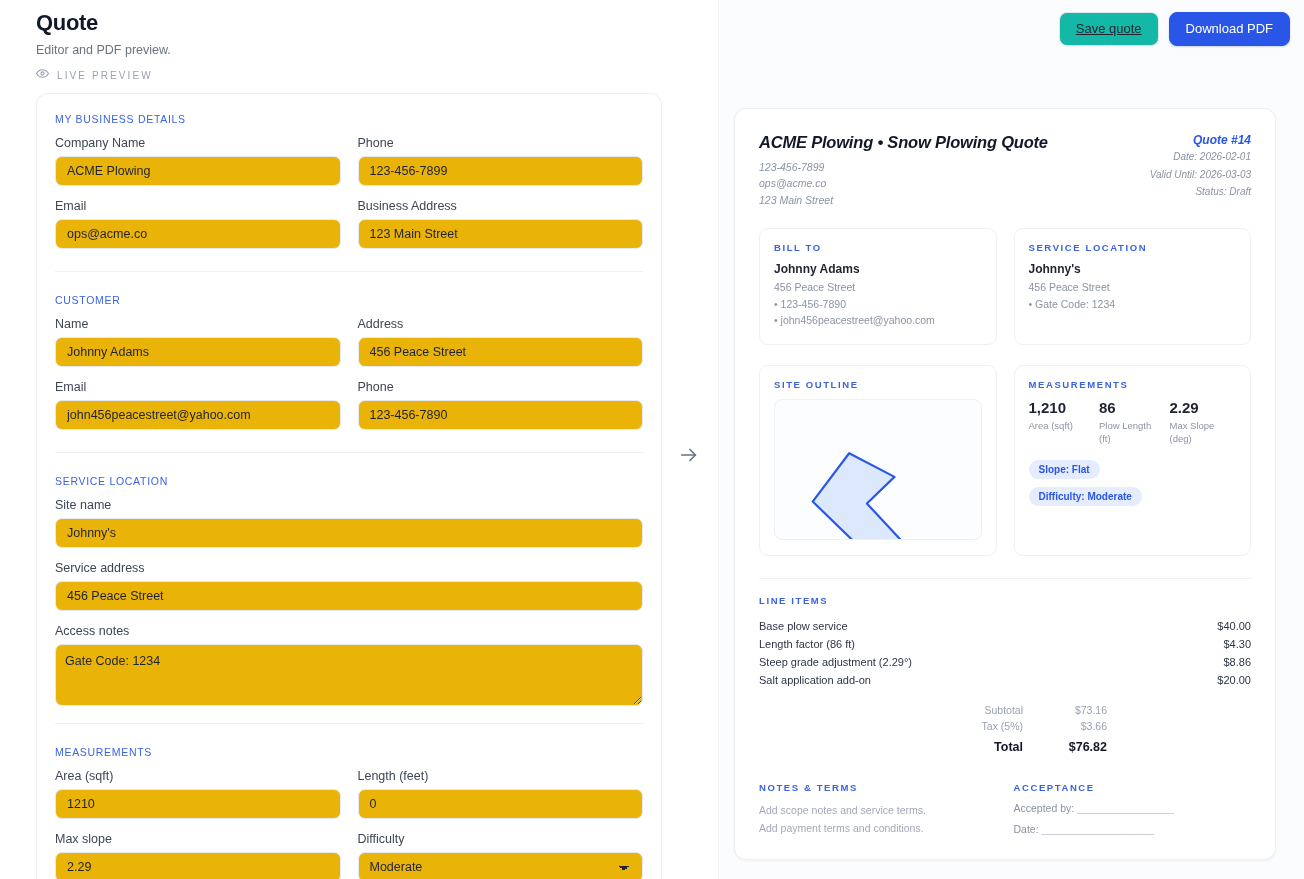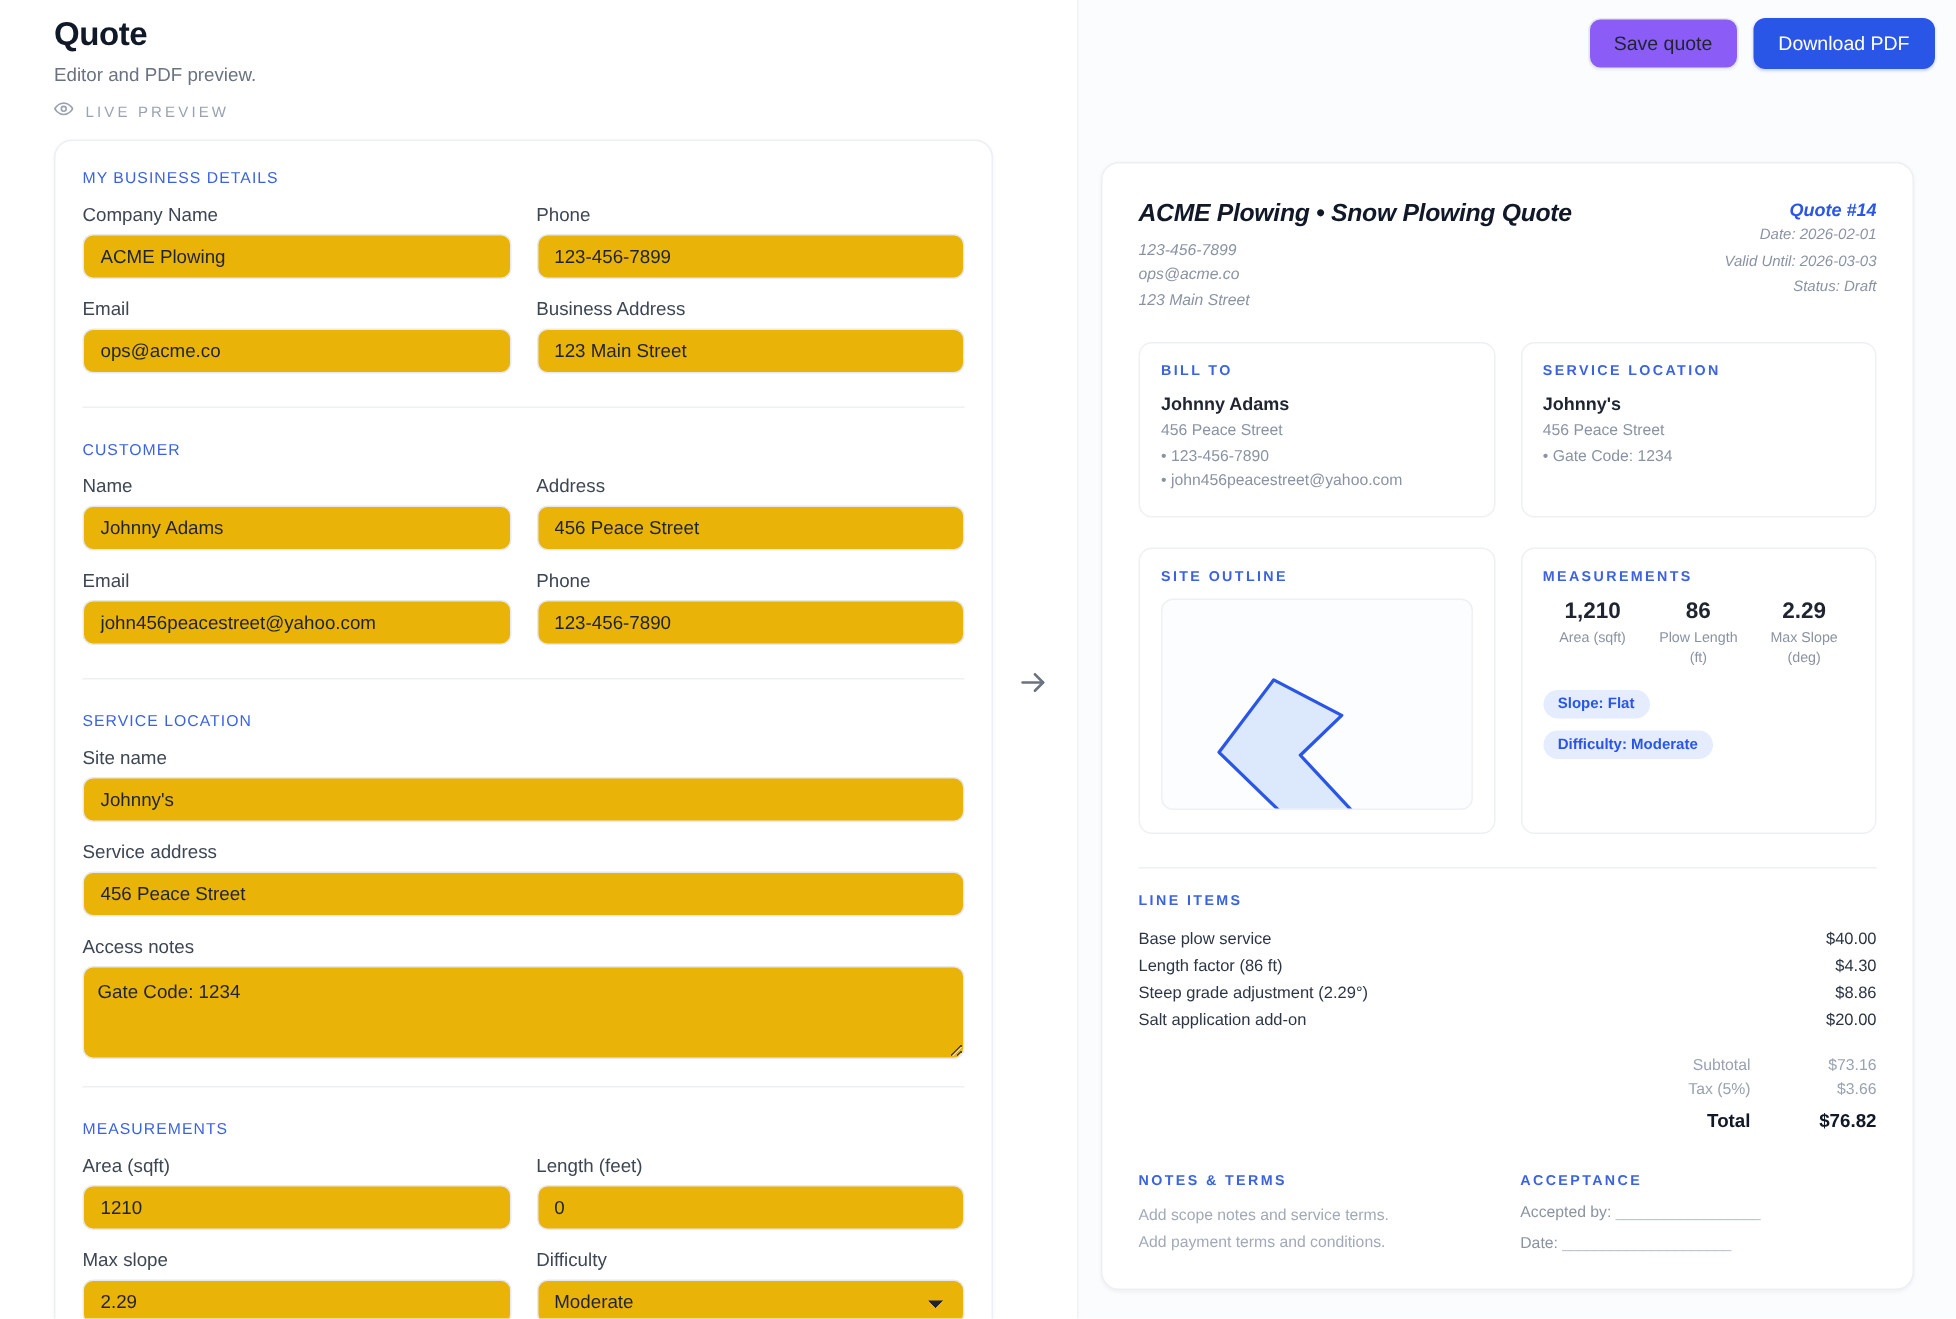--- a/index.html
+++ b/index.html
@@ -33,22 +33,23 @@
   .header-actions{
     position:absolute; right:14px; top:12px;
     display:flex; gap:10px; align-items:center;
   }
   .btn{
     font-family:"Liberation Sans", sans-serif;
     font-size:13px; border-radius:8px; padding:8px 16px; cursor:pointer;
     line-height:1.2;
   }
   .btn-save{
-    background:#8b5cf6; border:1px solid #e3e6ec; color:#1f2430; font-weight:normal;
+    background:#14b8a6; border:1px solid #e3e6ec; color:#1f2430; font-weight:normal;
     box-shadow:0 1px 1px rgba(16,24,40,.04);
+    text-decoration:underline;
   }
   .btn-download{
     background:#2a56e8; border:1px solid #2a56e8; color:#ffffff; font-weight:normal;
     box-shadow:0 1px 2px rgba(42,86,232,.25);
   }
 
   
   .editor-card{
     position:absolute; left:36px; top:93px; width:626px;
     background:#ffffff;
@@ -119,36 +120,36 @@
   }
   .mini-strong{ font-size:12px; font-weight:bold; color:#1f2430; margin-bottom:3px; }
   .mini-line{ font-size:10.5px; color:#8b93a3; line-height:1.6; }
 
   .outline-box{
     border:1px solid #eef0f4; border-radius:8px; background:#fcfdfe;
     height:141px; margin-top:2px;
   }
 
   .meas-card{ padding-bottom:10px; }
-  .meas-grid{ display:grid; grid-template-columns:1fr 1fr 1fr; gap:4px; text-align:center; margin-top:4px; }
+  .meas-grid{ display:grid; grid-template-columns:1fr 1fr 1fr; gap:4px; text-align:left; margin-top:4px; }
   .meas-val{ font-size:15px; font-weight:bold; color:#1f2430; }
   .meas-lbl{ font-size:9.5px; color:#8b93a3; margin-top:4px; line-height:1.35; }
   .badges{ margin-top:13px; }
   .badge{
     display:inline-block; background:#e4ecfd; color:#2a56e8;
     font-size:10px; font-weight:bold; padding:4px 10px; border-radius:999px;
     margin-bottom:7px;
   }
 
   .sep{ height:1px; background:#eef0f4; margin:22px 0 16px 0; }
 
   .li-head{ font-size:9.5px; letter-spacing:1.6px; color:#3b63e0; font-weight:bold; margin-bottom:11px; }
   .li-row{ display:flex; justify-content:space-between; font-size:11px; color:#2d3545; padding:3px 0; }
   .totals{ margin-top:13px; }
-  .tot-row{ display:flex; justify-content:flex-end; gap:0; font-size:10.5px; color:#9aa2b1; padding:2px 0; }
+  .tot-row{ display:flex; justify-content:center; gap:0; font-size:10.5px; color:#9aa2b1; padding:2px 0; }
   .tot-lbl{ width:120px; text-align:right; }
   .tot-val{ width:84px; text-align:right; }
   .tot-row.grand{ color:#111827; font-weight:bold; font-size:12.5px; padding-top:6px; }
 
   .footer-row{ display:grid; grid-template-columns:1fr 1fr; gap:17px; margin-top:26px; }
   .ft-head{ font-size:9.5px; letter-spacing:1.6px; color:#3b63e0; font-weight:bold; margin-bottom:9px; }
   .ft-line{ font-size:10.5px; color:#a2a9b8; line-height:1.65; }
   .accept-line{ font-size:10.5px; color:#8b93a3; margin-top:9px; }
   .accept-line .rule{ color:#b9c0cd; letter-spacing:-.5px; }
 </style>

